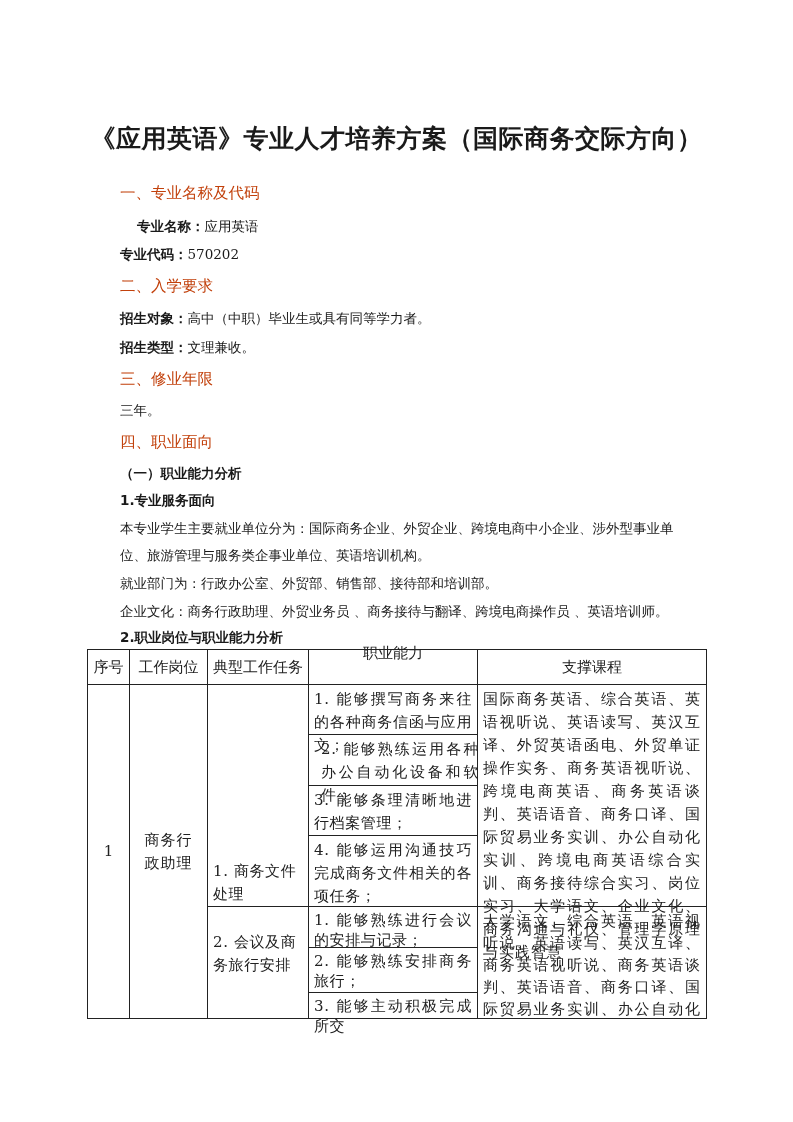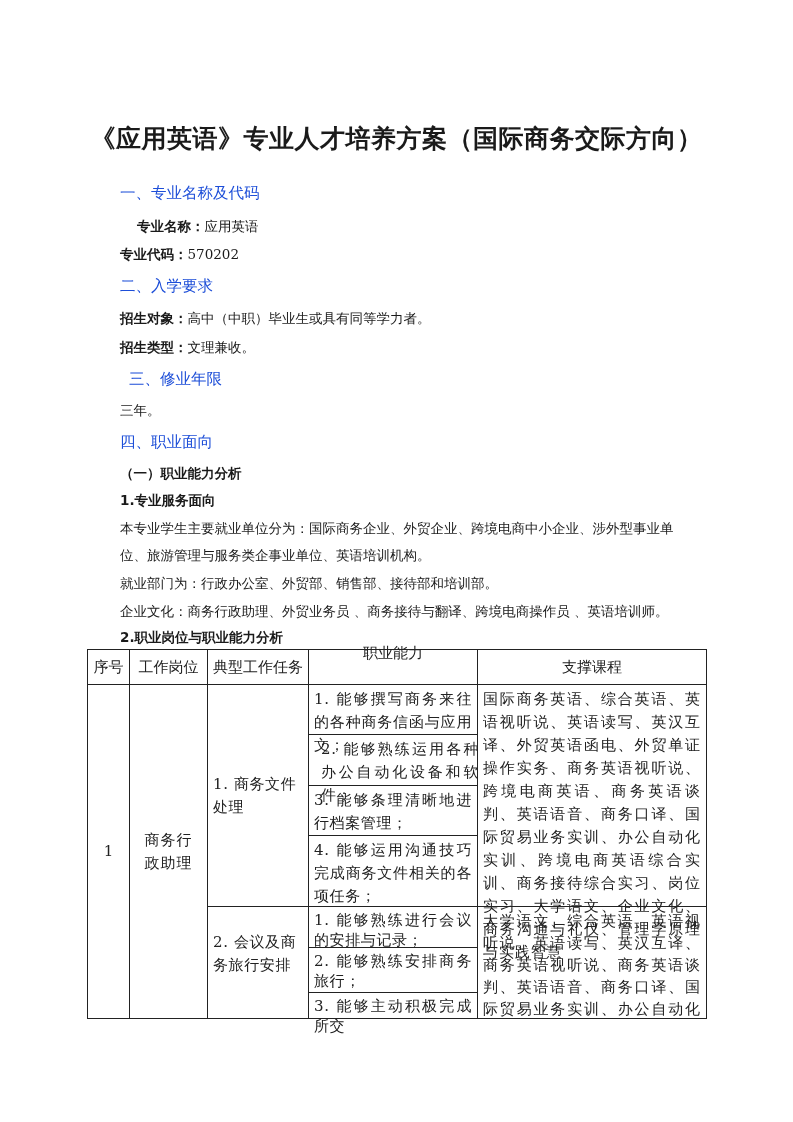--- a/index.html
+++ b/index.html
@@ -1,21 +1,21 @@
 <!DOCTYPE html>
 <html><head>
 <meta charset="utf-8">
 <style>
   html, body { margin:0; padding:0; background:#ffffff; }
   body { width:793px; height:1122px; position:relative; overflow:hidden;
          font-family:"DejaVu Serif","Liberation Serif",serif; color:#1a1a1a; }
   .title { position:absolute; left:0; width:793px; top:122px; text-align:center;
            font-size:25px; font-weight:bold; letter-spacing:0.5px; white-space:nowrap; }
   .h1 { position:absolute; left:120px; font-family:"DejaVu Sans","Liberation Sans",sans-serif;
-        font-size:15.5px; color:#1d4ed8; white-space:nowrap; }
+        font-size:15.5px; color:#c2410c; white-space:nowrap; }
   .line { position:absolute; left:120px; font-size:13.5px; white-space:nowrap; }
   .line b { font-family:"DejaVu Sans","Liberation Sans",sans-serif; font-weight:bold; font-size:13.5px; }
   .para { position:absolute; left:120px; width:590px; font-size:13.5px; white-space:nowrap; }
   .bold-h { position:absolute; left:120px; font-family:"DejaVu Sans","Liberation Sans",sans-serif;
             font-weight:bold; font-size:13.5px; white-space:nowrap; }
   .cell { position:absolute; box-sizing:border-box; font-size:15px; line-height:23px; color:#222; }
   .tbl-line { position:absolute; background:#222; }
   .hdr { display:flex; align-items:center; justify-content:center; }
   .pad { padding:3px 5px; text-align:justify; letter-spacing:0.6px; }
 </style>
@@ -25,21 +25,21 @@
 <div class="title">《应用英语》专业人才培养方案（国际商务交际方向）</div>
 
 <div class="h1" style="top:183px;">一、专业名称及代码</div>
 <div class="line" style="top:218px;margin-left:17px;"><b>专业名称：</b><span>应用英语</span></div>
 <div class="line" style="top:246px;"><b>专业代码：</b><span>570202</span></div>
 
 <div class="h1" style="top:276px;">二、入学要求</div>
 <div class="line" style="top:310px;"><b>招生对象：</b><span>高中（中职）毕业生或具有同等学力者。</span></div>
 <div class="line" style="top:339px;"><b>招生类型：</b><span>文理兼收。</span></div>
 
-<div class="h1" style="top:369px;margin-left:9px;">三、修业年限</div>
+<div class="h1" style="top:369px;">三、修业年限</div>
 <div class="line" style="top:402px;">三年。</div>
 
 <div class="h1" style="top:432px;">四、职业面向</div>
 <div class="bold-h" style="top:465px;">（一）职业能力分析</div>
 <div class="bold-h" style="top:492px;">1.专业服务面向</div>
 <div class="para" style="top:520px; left:120px;">本专业学生主要就业单位分为：国际商务企业、外贸企业、跨境电商中小企业、涉外型事业单</div>
 <div class="para" style="top:547px; left:120px;">位、旅游管理与服务类企事业单位、英语培训机构。</div>
 <div class="para" style="top:575px; left:120px;">就业部门为：行政办公室、外贸部、销售部、接待部和培训部。</div>
 <div class="para" style="top:603px; left:120px;">企业文化：商务行政助理、外贸业务员 、商务接待与翻译、跨境电商操作员 、英语培训师。</div>
 <div class="bold-h" style="top:629px;">2.职业岗位与职业能力分析</div>
@@ -68,21 +68,21 @@
   <div class="cell hdr" style="left:130px; top:650px; width:77px; height:34px;">工作岗位</div>
   <div class="cell hdr" style="left:208px; top:650px; width:100px; height:34px;">典型工作任务</div>
   <div class="cell hdr" style="left:309px; top:636px; width:168px; height:34px;">职业能力</div>
   <div class="cell hdr" style="left:478px; top:650px; width:228px; height:34px;">支撑课程</div>
 
   <div class="cell hdr" style="left:88px; top:685px; width:41px; height:333px;">1</div>
   <div class="cell" style="left:130px; top:685px; width:77px; height:333px; display:flex; align-items:center; justify-content:center; text-align:center;">
     <span style="width:60px; letter-spacing:1px;">商务行政助理</span>
   </div>
 
-  <div class="cell" style="left:208px; top:685px; width:100px; height:221px; display:flex; align-items:center;">
+  <div class="cell" style="left:208px; top:685px; width:100px; height:221px; display:flex; align-items:flex-end;">
     <span style="padding:0 5px; letter-spacing:0.6px;">1. 商务文件处理</span>
   </div>
   <div class="cell pad" style="left:309px; top:685px; width:168px; height:49px;">1. 能够撰写商务来往的各种商务信函与应用文；</div>
   <div class="cell pad" style="left:316px; top:735px; width:168px; height:50px;">2. 能够熟练运用各种办公自动化设备和软件；</div>
   <div class="cell pad" style="left:309px; top:786px; width:168px; height:49px;">3. 能够条理清晰地进行档案管理；</div>
   <div class="cell pad" style="left:309px; top:836px; width:168px; height:70px;">4. 能够运用沟通技巧完成商务文件相关的各项任务；</div>
   <div class="cell pad" style="left:478px; top:685px; width:228px; height:221px; letter-spacing:0.9px;">国际商务英语、综合英语、英语视听说、英语读写、英汉互译、外贸英语函电、外贸单证操作实务、商务英语视听说、跨境电商英语、商务英语谈判、英语语音、商务口译、国际贸易业务实训、办公自动化实训、跨境电商英语综合实训、商务接待综合实习、岗位实习、大学语文、企业文化、商务沟通与礼仪、管理学原理与实践智慧</div>
 
   <div class="cell" style="left:208px; top:931px; width:100px; height:111px; display:flex; ">
     <span style="padding:0 5px; letter-spacing:0.6px;">2. 会议及商务旅行安排</span>

